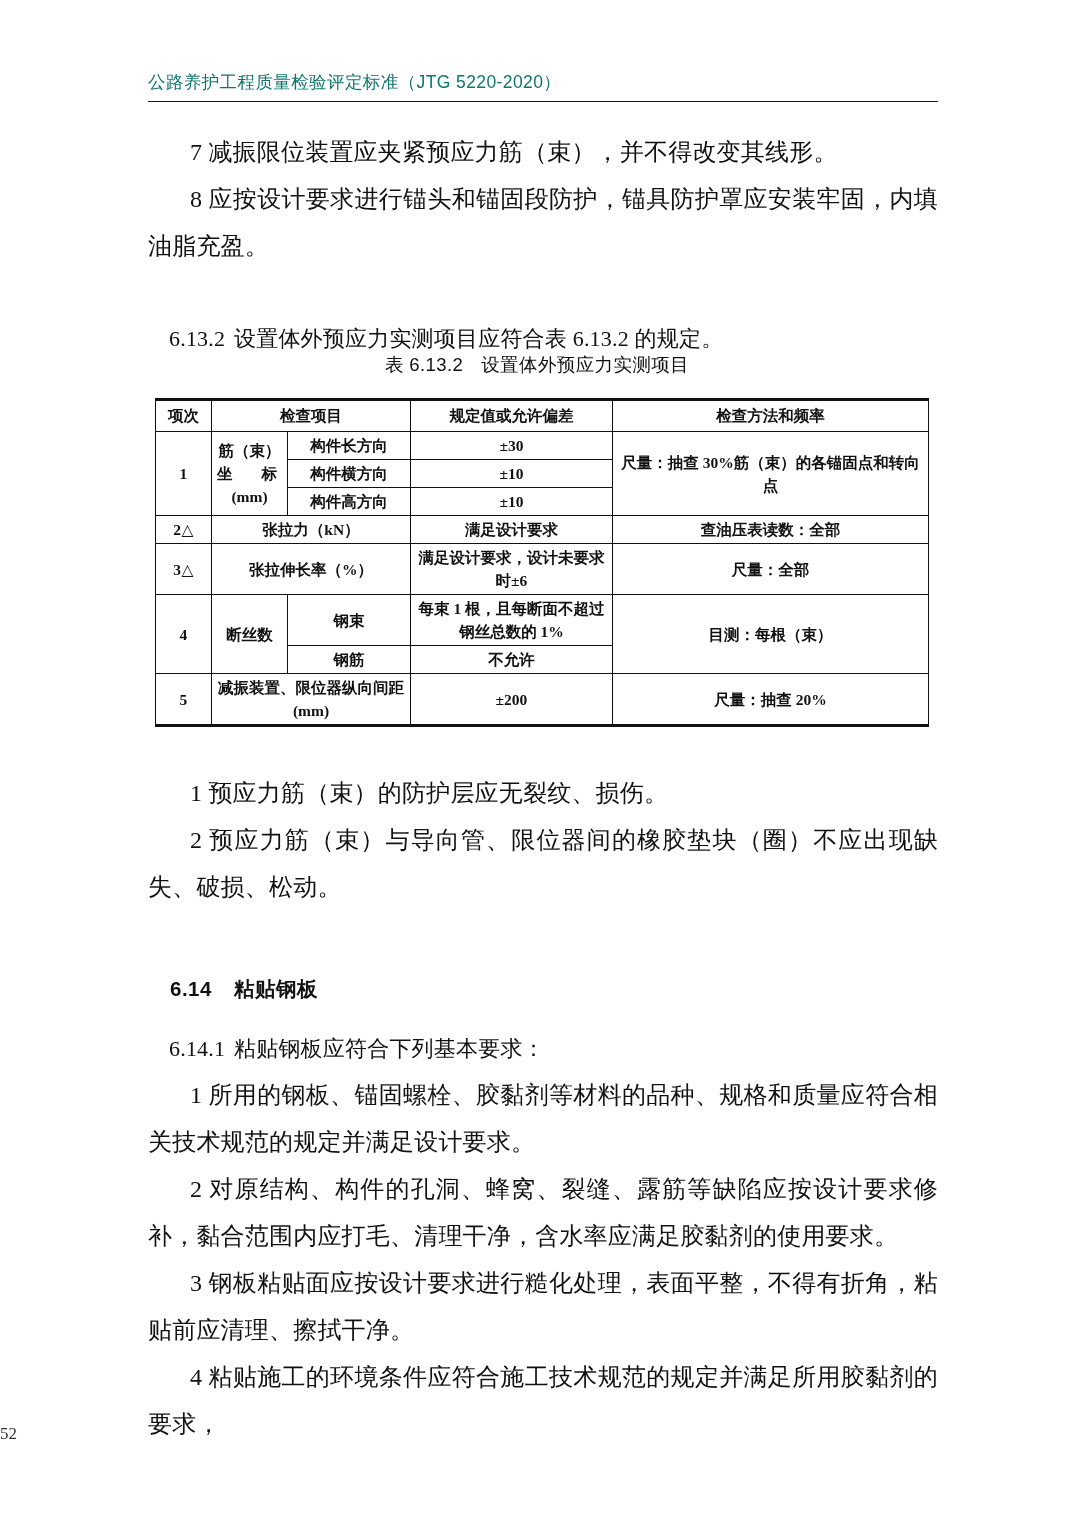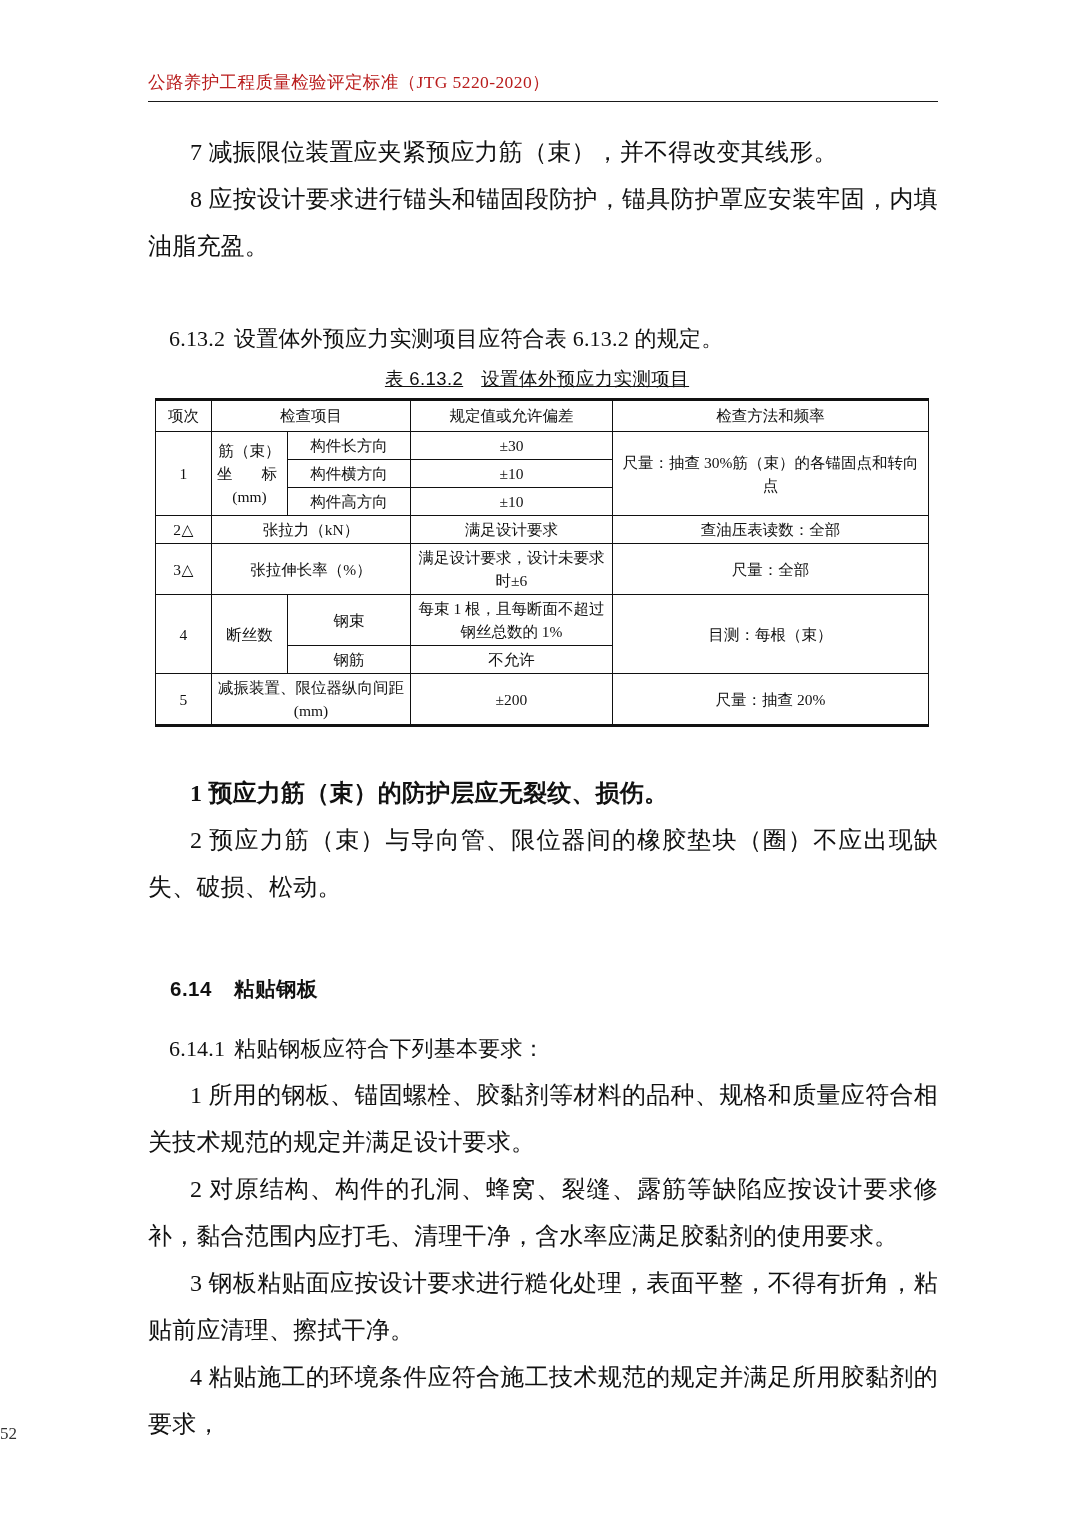--- a/index.html
+++ b/index.html
@@ -21,24 +21,24 @@
   }
 
   
   .header-zone {
     position: absolute;
     left: 148px;
     top: 70px;
     width: 790px;
   }
   .header-text {
-    font-family: Liberation Serif, serif;
+    font-family: Liberation Sans, sans-serif;
     font-size: 17.5px;
     letter-spacing: 0.4px;
-    color: #b91c1c;
+    color: #0f766e;
     padding-bottom: 7px;
     white-space: nowrap;
   }
   .header-rule {
     border-bottom: 1.6px solid #1a1a1a;
     width: 100%;
   }
 
   
   .body-block {
@@ -113,21 +113,21 @@
     table-layout: fixed;
     font-family: "Liberation Serif", "DejaVu Serif", serif;
     font-size: 15.5px;
     color: #111;
   }
   table.spec td, table.spec th {
     border: 1px solid #111;
     padding: 2px 5px;
     vertical-align: middle;
     text-align: center;
-    font-weight: normal;
+    font-weight: bold;
     line-height: 23px;
   }
   table.spec tr.head td {
     border-top: 3px solid #111;
     padding: 3px 5px 4px;
   }
   table.spec tr.last td {
     border-bottom: 3px solid #111;
   }
   td.lft { text-align: left; padding-left: 8px; }
@@ -174,21 +174,21 @@
   </div>
 
   <div class="body-block" style="top:176px;">
     <p class="indent-2"><span>8 应按设计要求进行锚头和锚固段防护，锚具防护罩应安装牢固，内填油脂充盈。</span></p>
   </div>
 
   <div class="clause" style="top:315px;">
     <span class="num">6.13.2</span><span>设置体外预应力实测项目应符合表 6.13.2 的规定。</span>
   </div>
 
-  <div class="table-caption" style="top:366px;text-decoration:underline;">
+  <div class="table-caption" style="top:352px;">
     <span class="tc-num">表 6.13.2</span><span>设置体外预应力实测项目</span>
   </div>
 
   <div class="tbl-wrap">
     <table class="spec">
       <colgroup>
         <col style="width:56px">
         <col style="width:76px">
         <col style="width:123px">
         <col style="width:202px">
@@ -256,21 +256,21 @@
           <td class="cell-idx">5</td>
           <td colspan="2">减振装置、限位器纵向间距(mm)</td>
           <td>±200</td>
           <td>尺量：抽查 20%</td>
         </tr>
       </tbody>
     </table>
   </div>
 
 
-  <div class="body-block" style="top:770px;font-weight:bold;">
+  <div class="body-block" style="top:770px;">
     <p class="indent-2"><span>1 预应力筋（束）的防护层应无裂纹、损伤。</span></p>
   </div>
 
   <div class="body-block" style="top:817px;">
     <p class="indent-2"><span>2 预应力筋（束）与导向管、限位器间的橡胶垫块（圈）不应出现缺失、破损、松动。</span></p>
   </div>
 
   <div class="sec-heading" style="top:975px;">
     <span class="sh-num">6.14</span><span>粘贴钢板</span>
   </div>

